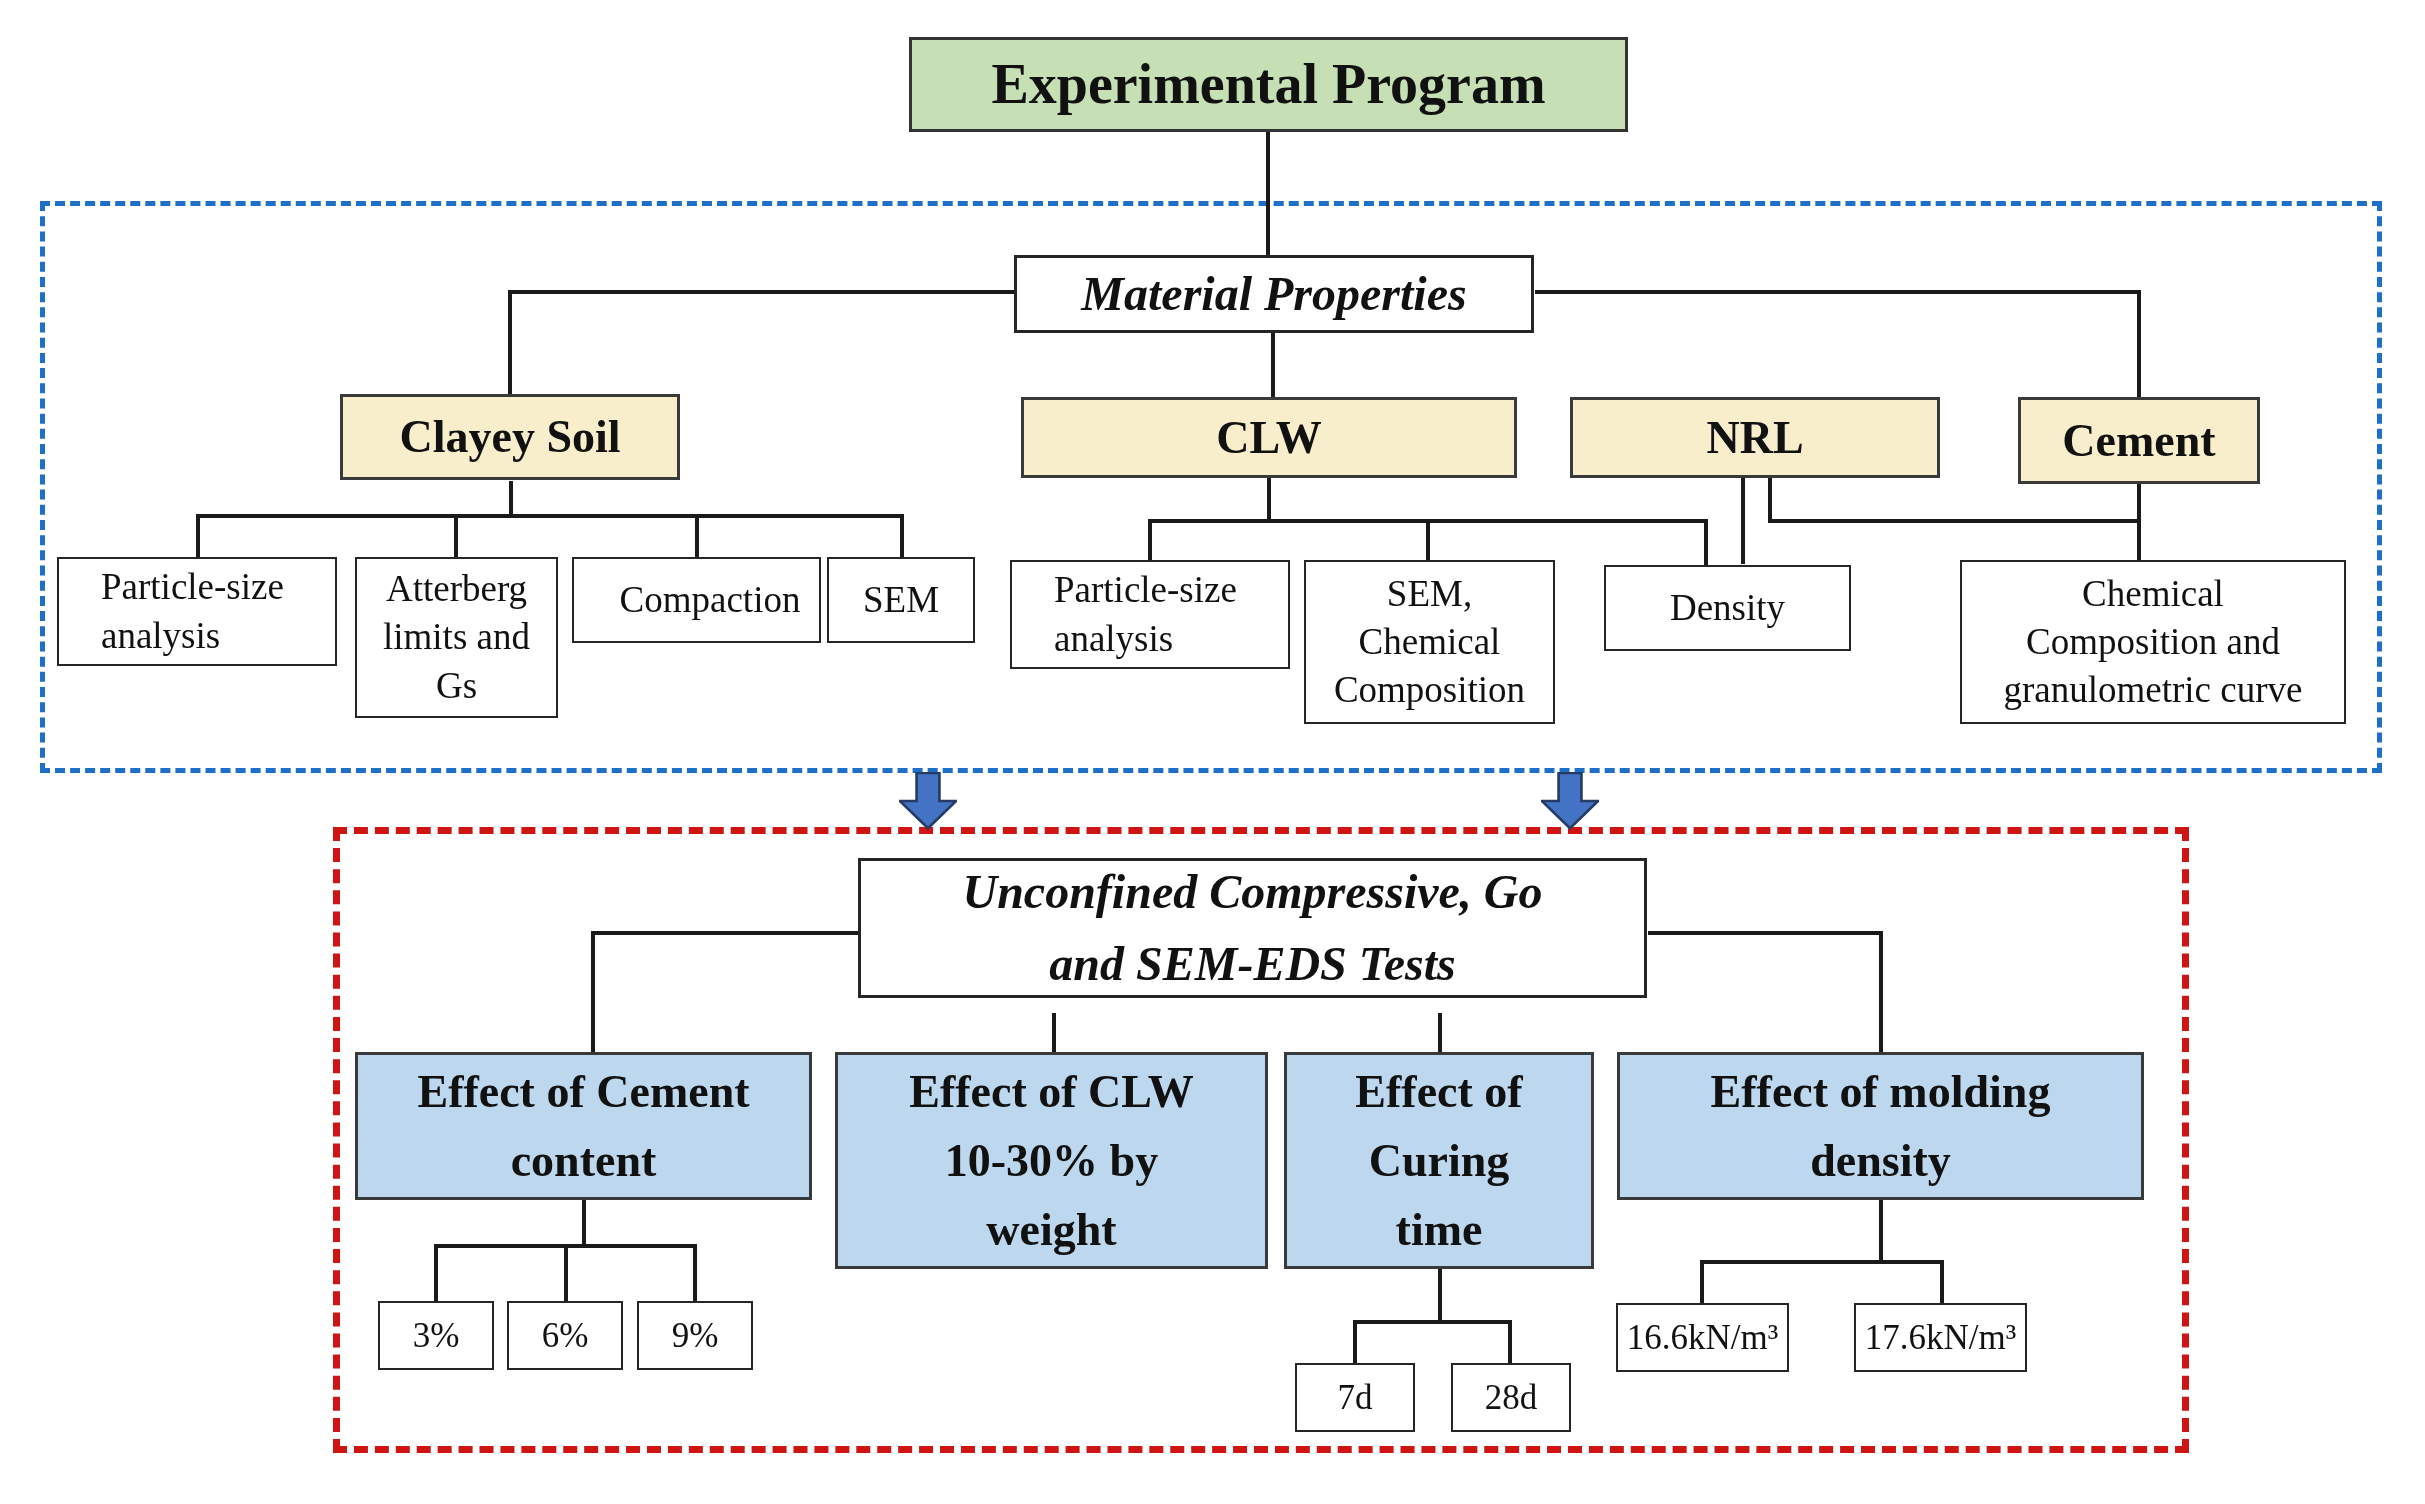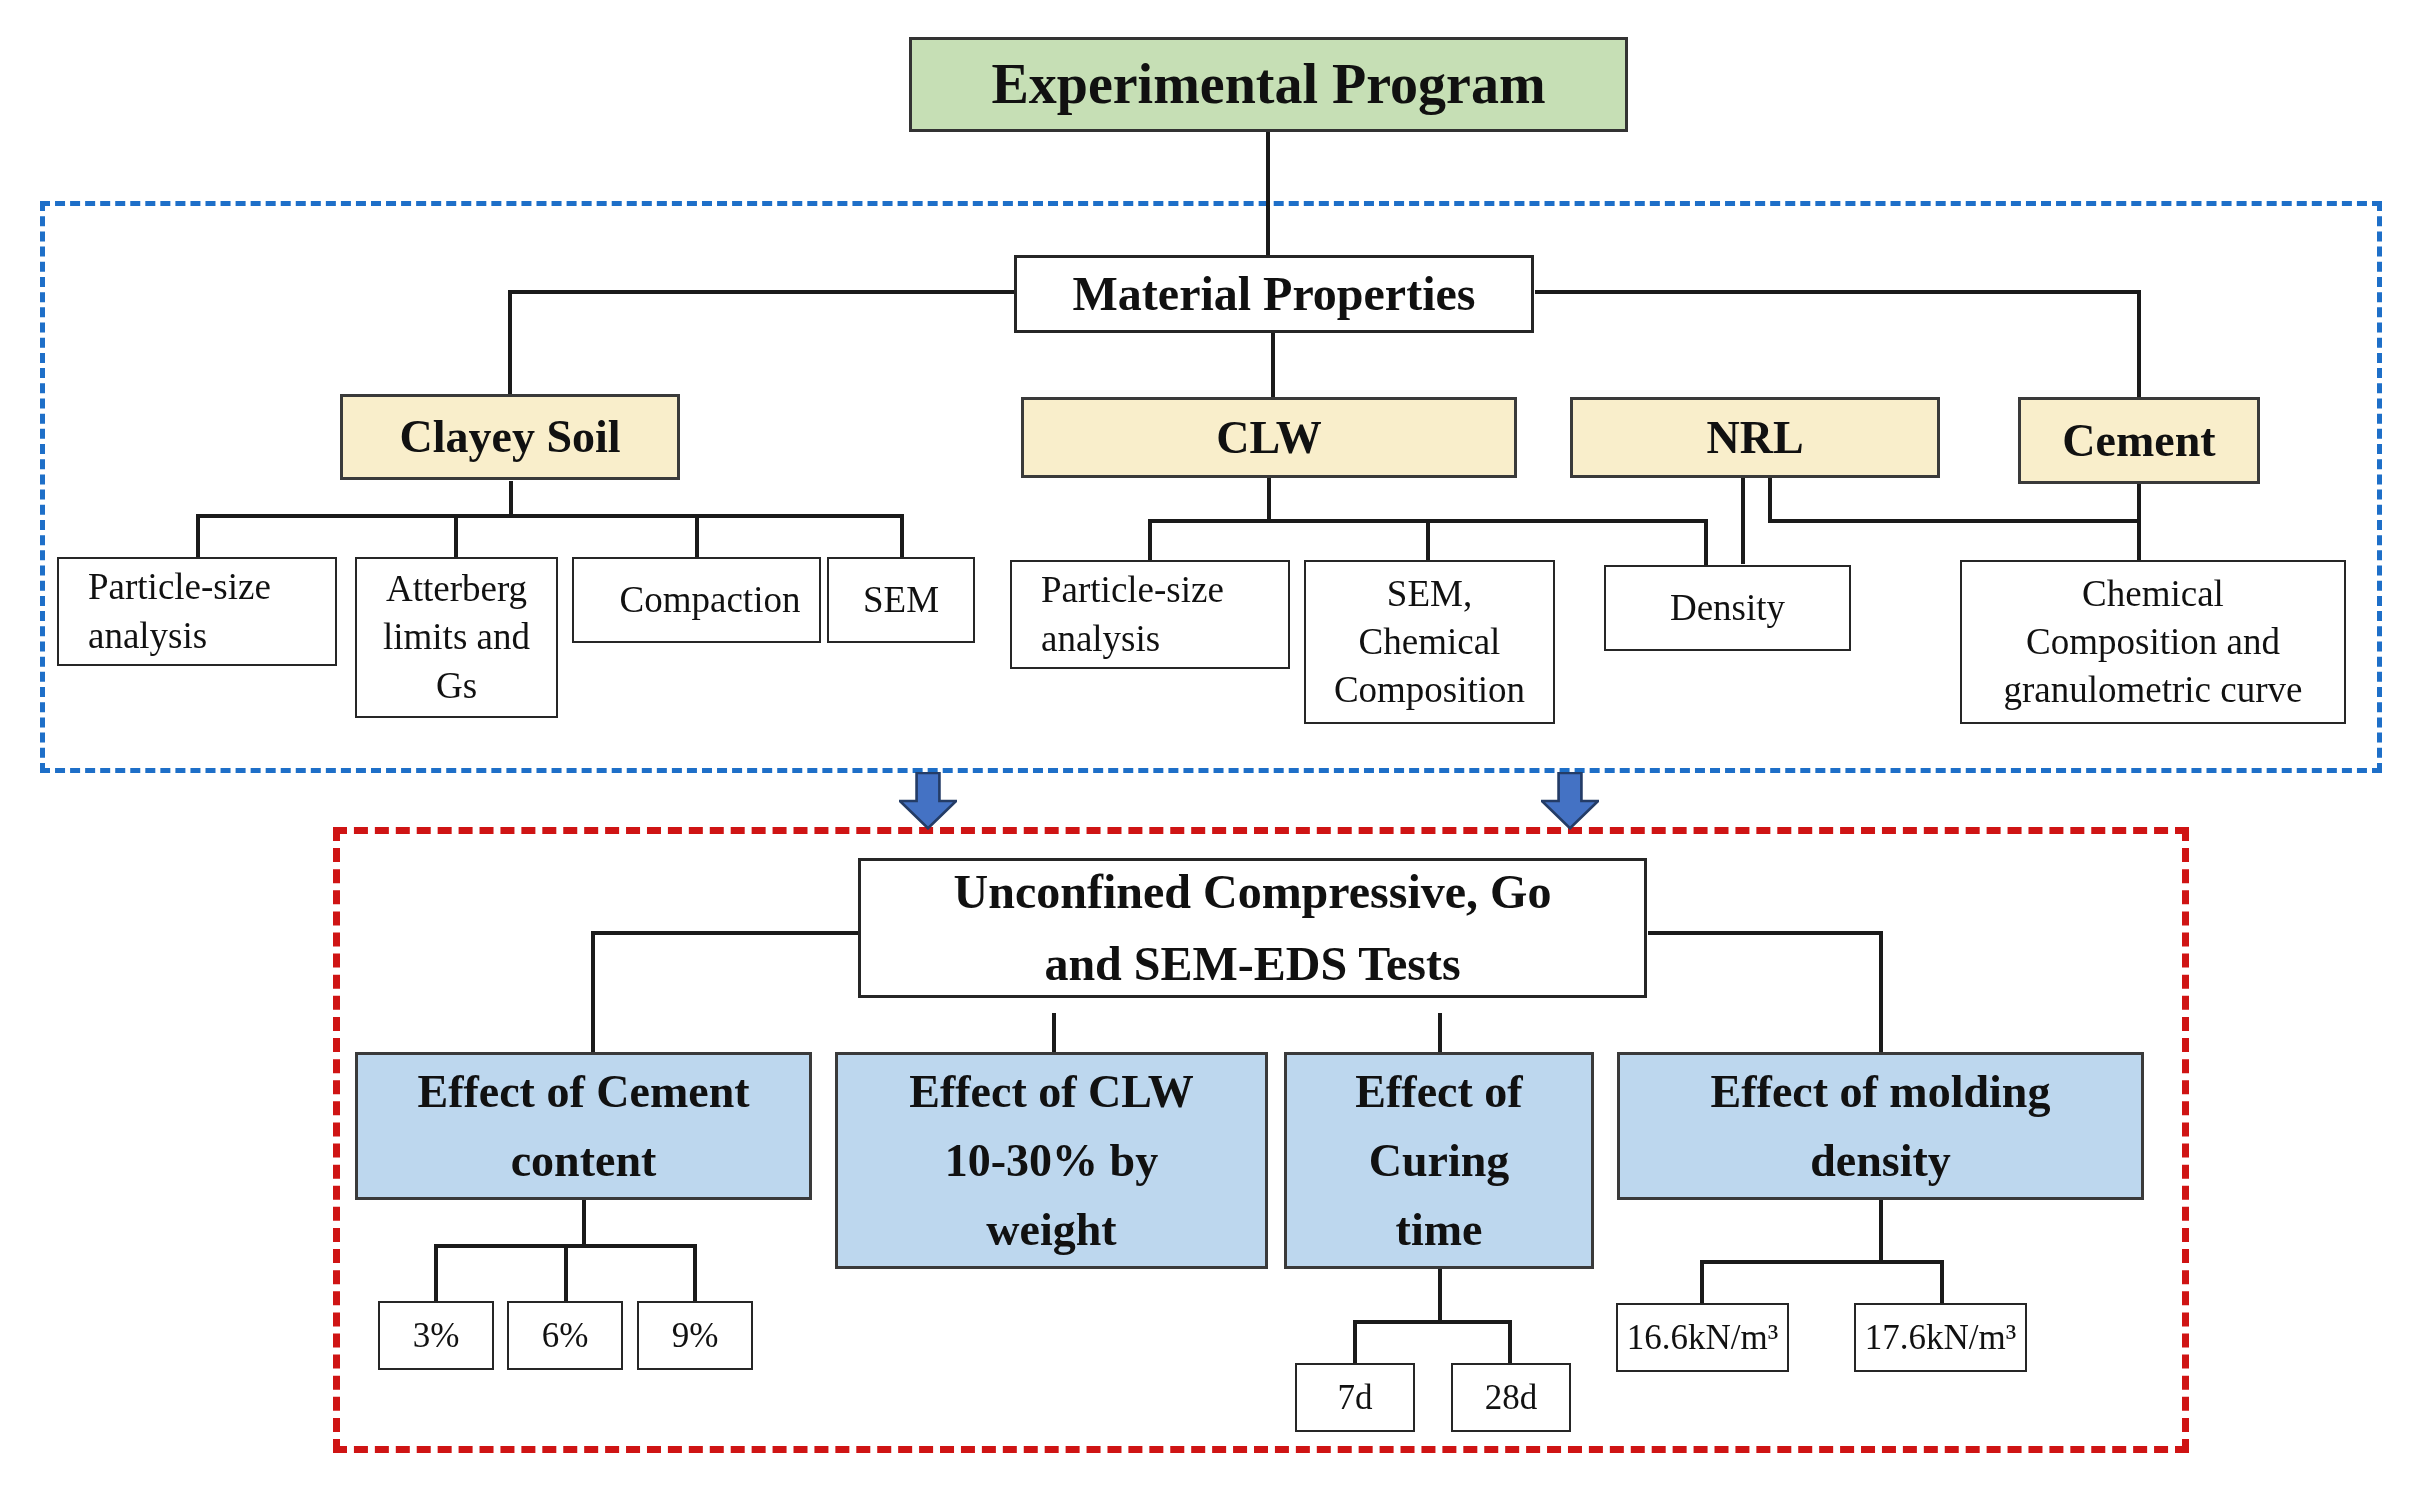--- a/index.html
+++ b/index.html
@@ -10,24 +10,24 @@
   }
   .node{
     position:absolute;box-sizing:border-box;background:#ffffff;
     border:2.6px solid #262626;
     display:flex;align-items:center;justify-content:center;
     text-align:center;white-space:pre-line;line-height:1.3;
     font-size:37px;
   }
   .hdr{background:#f9eecb;border-width:3.5px;border-color:#3a3a3a;font-weight:bold;font-size:46px;}
   .root-box{background:#c6dfb5;border-width:3.5px;border-color:#333;font-weight:bold;font-size:56px;}
-  .title-box{border-width:3.5px;font-weight:bold;font-size:48px;line-height:1.5;}
+  .title-box{border-width:3.5px;font-weight:bold;font-size:48px;line-height:1.5;font-style:italic;}
   .eff{background:#bdd7ee;border-width:3.5px;border-color:#3a3a3a;font-weight:bold;font-size:46px;line-height:1.5;}
   .leaf{font-size:35px;}
-  .left-al{justify-content:flex-start;text-align:left;padding-left:29px;}
+  .left-al{justify-content:flex-start;text-align:left;padding-left:42px;}
   .ln{position:absolute;background:#1a1a1a;}
   .dash-blue{position:absolute;box-sizing:border-box;border:5.3px dashed #1e6fc8;}
   .dash-red{position:absolute;box-sizing:border-box;border:7px dashed #cf1414;}
   .arrow{position:absolute;}
 </style>
 </head>
 <body>
 
 <div class="stage">
 

